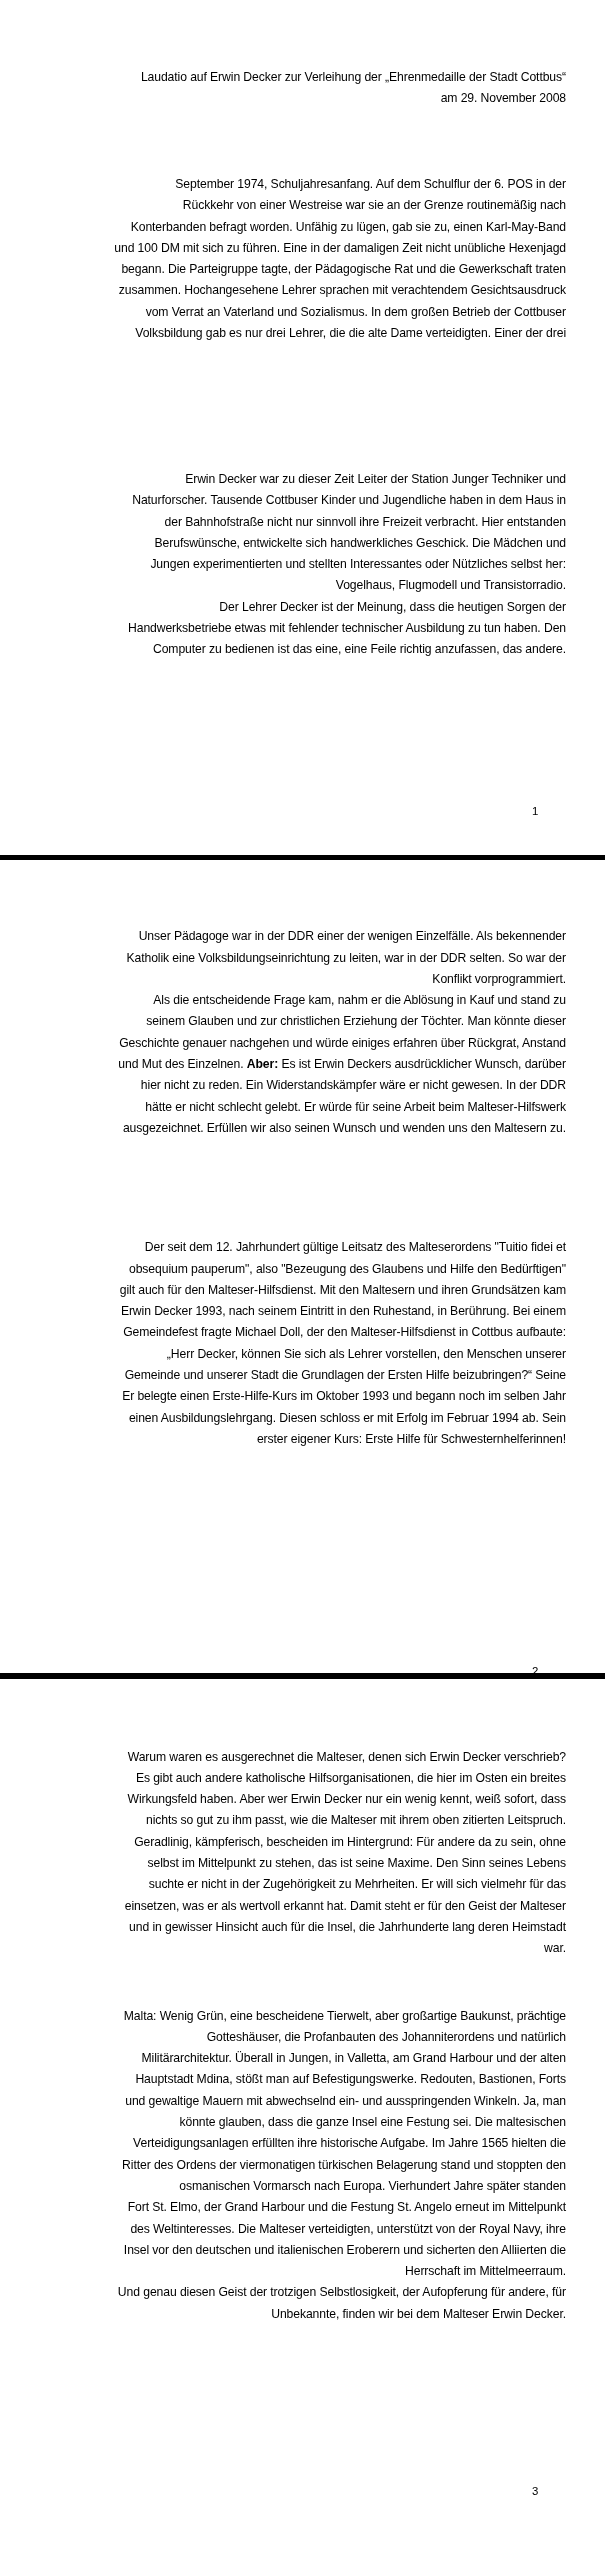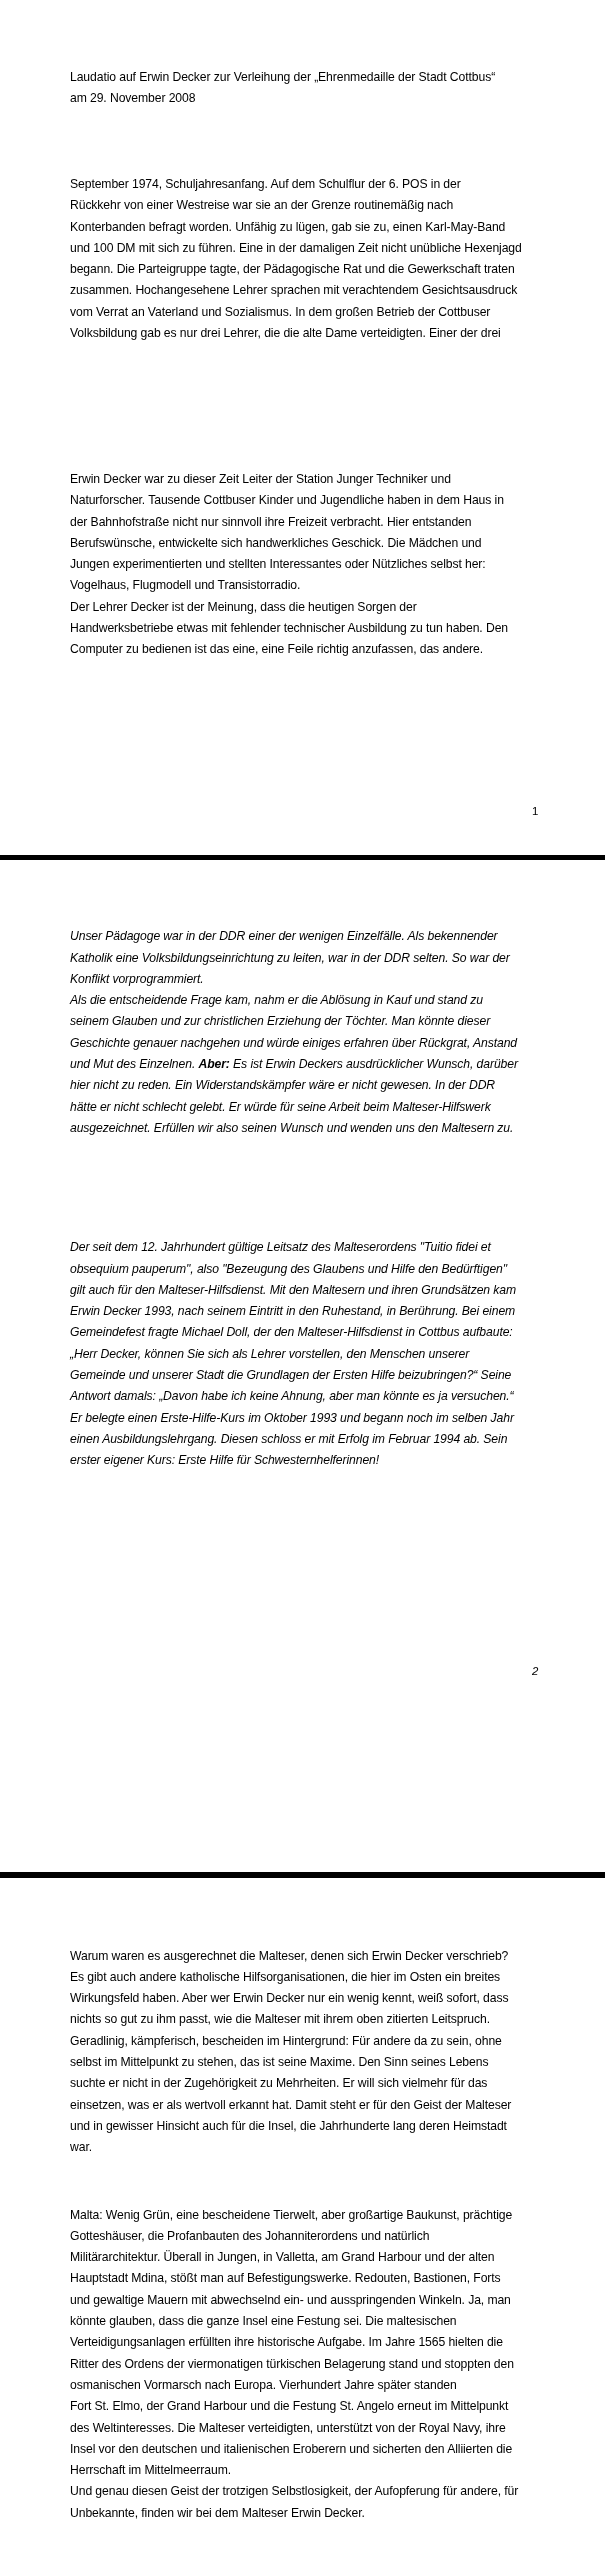--- a/index.html
+++ b/index.html
@@ -20,22 +20,23 @@
     background: #ffffff;
     overflow: hidden;
   }
   .page-separator {
     width: 605px;
     height: 5.3px;
     background: #000000;
   }
   .block {
     position: absolute;
-    left: 70px;
+    left: 78px;
     width: 488px;
+    text-align: right;
   }
   .line {
     font-size: 12.2px;
     line-height: 21.3px;
     letter-spacing: -0.1px;
     white-space: pre;
     color: #000000;
   }
   .b { font-weight: bold; }
   .page-number {
@@ -72,42 +73,41 @@
         <div class="line">Berufswünsche, entwickelte sich handwerkliches Geschick. Die Mädchen und</div>
         <div class="line">Jungen experimentierten und stellten Interessantes oder Nützliches selbst her:</div>
         <div class="line">Vogelhaus, Flugmodell und Transistorradio.</div>
         <div class="line">Der Lehrer Decker ist der Meinung, dass die heutigen Sorgen der</div>
         <div class="line">Handwerksbetriebe etwas mit fehlender technischer Ausbildung zu tun haben. Den</div>
         <div class="line">Computer zu bedienen ist das eine, eine Feile richtig anzufassen, das andere.</div>
       </div>
       <div class="page-number" style="top: 805px;">1</div>
     </div>
     <div class="page-separator" style="background: rgb(0, 0, 0);"></div>
-    <div class="page" style="height: 1012px; font-style: italic;">
+    <div class="page" style="height: 813px;">
       <div class="block" style="top: 66px;">
         <div class="line">Unser Pädagoge war in der DDR einer der wenigen Einzelfälle. Als bekennender</div>
         <div class="line">Katholik eine Volksbildungseinrichtung zu leiten, war in der DDR selten. So war der</div>
         <div class="line">Konflikt vorprogrammiert.</div>
         <div class="line">Als die entscheidende Frage kam, nahm er die Ablösung in Kauf und stand zu</div>
         <div class="line">seinem Glauben und zur christlichen Erziehung der Töchter. Man könnte dieser</div>
         <div class="line">Geschichte genauer nachgehen und würde einiges erfahren über Rückgrat, Anstand</div>
         <div class="line"><span>und Mut des Einzelnen. </span><span class="b">Aber:</span><span> Es ist Erwin Deckers ausdrücklicher Wunsch, darüber</span></div>
         <div class="line">hier nicht zu reden. Ein Widerstandskämpfer wäre er nicht gewesen. In der DDR</div>
         <div class="line">hätte er nicht schlecht gelebt. Er würde für seine Arbeit beim Malteser-Hilfswerk</div>
         <div class="line">ausgezeichnet. Erfüllen wir also seinen Wunsch und wenden uns den Maltesern zu.</div>
       </div>
       <div class="block" style="top: 377px;">
         <div class="line">Der seit dem 12. Jahrhundert gültige Leitsatz des Malteserordens "Tuitio fidei et</div>
         <div class="line">obsequium pauperum", also "Bezeugung des Glaubens und Hilfe den Bedürftigen"</div>
         <div class="line">gilt auch für den Malteser-Hilfsdienst. Mit den Maltesern und ihren Grundsätzen kam</div>
         <div class="line">Erwin Decker 1993, nach seinem Eintritt in den Ruhestand, in Berührung. Bei einem</div>
         <div class="line">Gemeindefest fragte Michael Doll, der den Malteser-Hilfsdienst in Cottbus aufbaute:</div>
         <div class="line">„Herr Decker, können Sie sich als Lehrer vorstellen, den Menschen unserer</div>
         <div class="line">Gemeinde und unserer Stadt die Grundlagen der Ersten Hilfe beizubringen?“ Seine</div>
-        <div class="line">Antwort damals: „Davon habe ich keine Ahnung, aber man könnte es ja versuchen.“</div>
         <div class="line">Er belegte einen Erste-Hilfe-Kurs im Oktober 1993 und begann noch im selben Jahr</div>
         <div class="line">einen Ausbildungslehrgang. Diesen schloss er mit Erfolg im Februar 1994 ab. Sein</div>
         <div class="line">erster eigener Kurs: Erste Hilfe für Schwesternhelferinnen!</div>
       </div>
       <div class="page-number" style="top: 805px;">2</div>
     </div>
     <div class="page-separator" style="background: rgb(0, 0, 0);"></div>
     <div class="page" style="height: 982px;">
       <div class="block" style="top: 68px;">
         <div class="line">Warum waren es ausgerechnet die Malteser, denen sich Erwin Decker verschrieb?</div>

